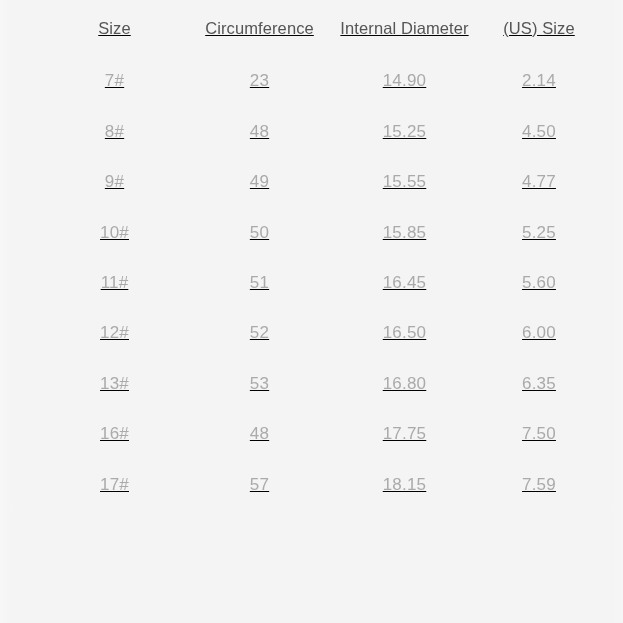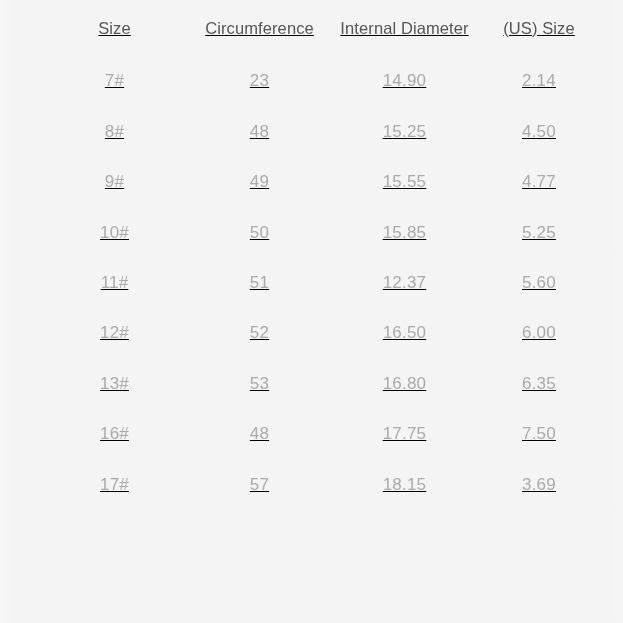--- a/index.html
+++ b/index.html
@@ -121,21 +121,21 @@
           <td>10#</td>
           <td>50</td>
           <td>15.85</td>
           <td>5.25</td>
           <td class="pad-cell"></td>
         </tr>
         <tr>
           <td class="pad-cell"></td>
           <td>11#</td>
           <td>51</td>
-          <td>12.37</td>
+          <td>16.45</td>
           <td>5.60</td>
           <td class="pad-cell"></td>
         </tr>
         <tr>
           <td class="pad-cell"></td>
           <td>12#</td>
           <td>52</td>
           <td>16.50</td>
           <td>6.00</td>
           <td class="pad-cell"></td>
@@ -154,18 +154,18 @@
           <td>48</td>
           <td>17.75</td>
           <td>7.50</td>
           <td class="pad-cell"></td>
         </tr>
         <tr>
           <td class="pad-cell"></td>
           <td>17#</td>
           <td>57</td>
           <td>18.15</td>
-          <td>3.69</td>
+          <td>7.59</td>
           <td class="pad-cell"></td>
         </tr>
       </tbody>
   </table>
 </div>
 
 </body></html>

